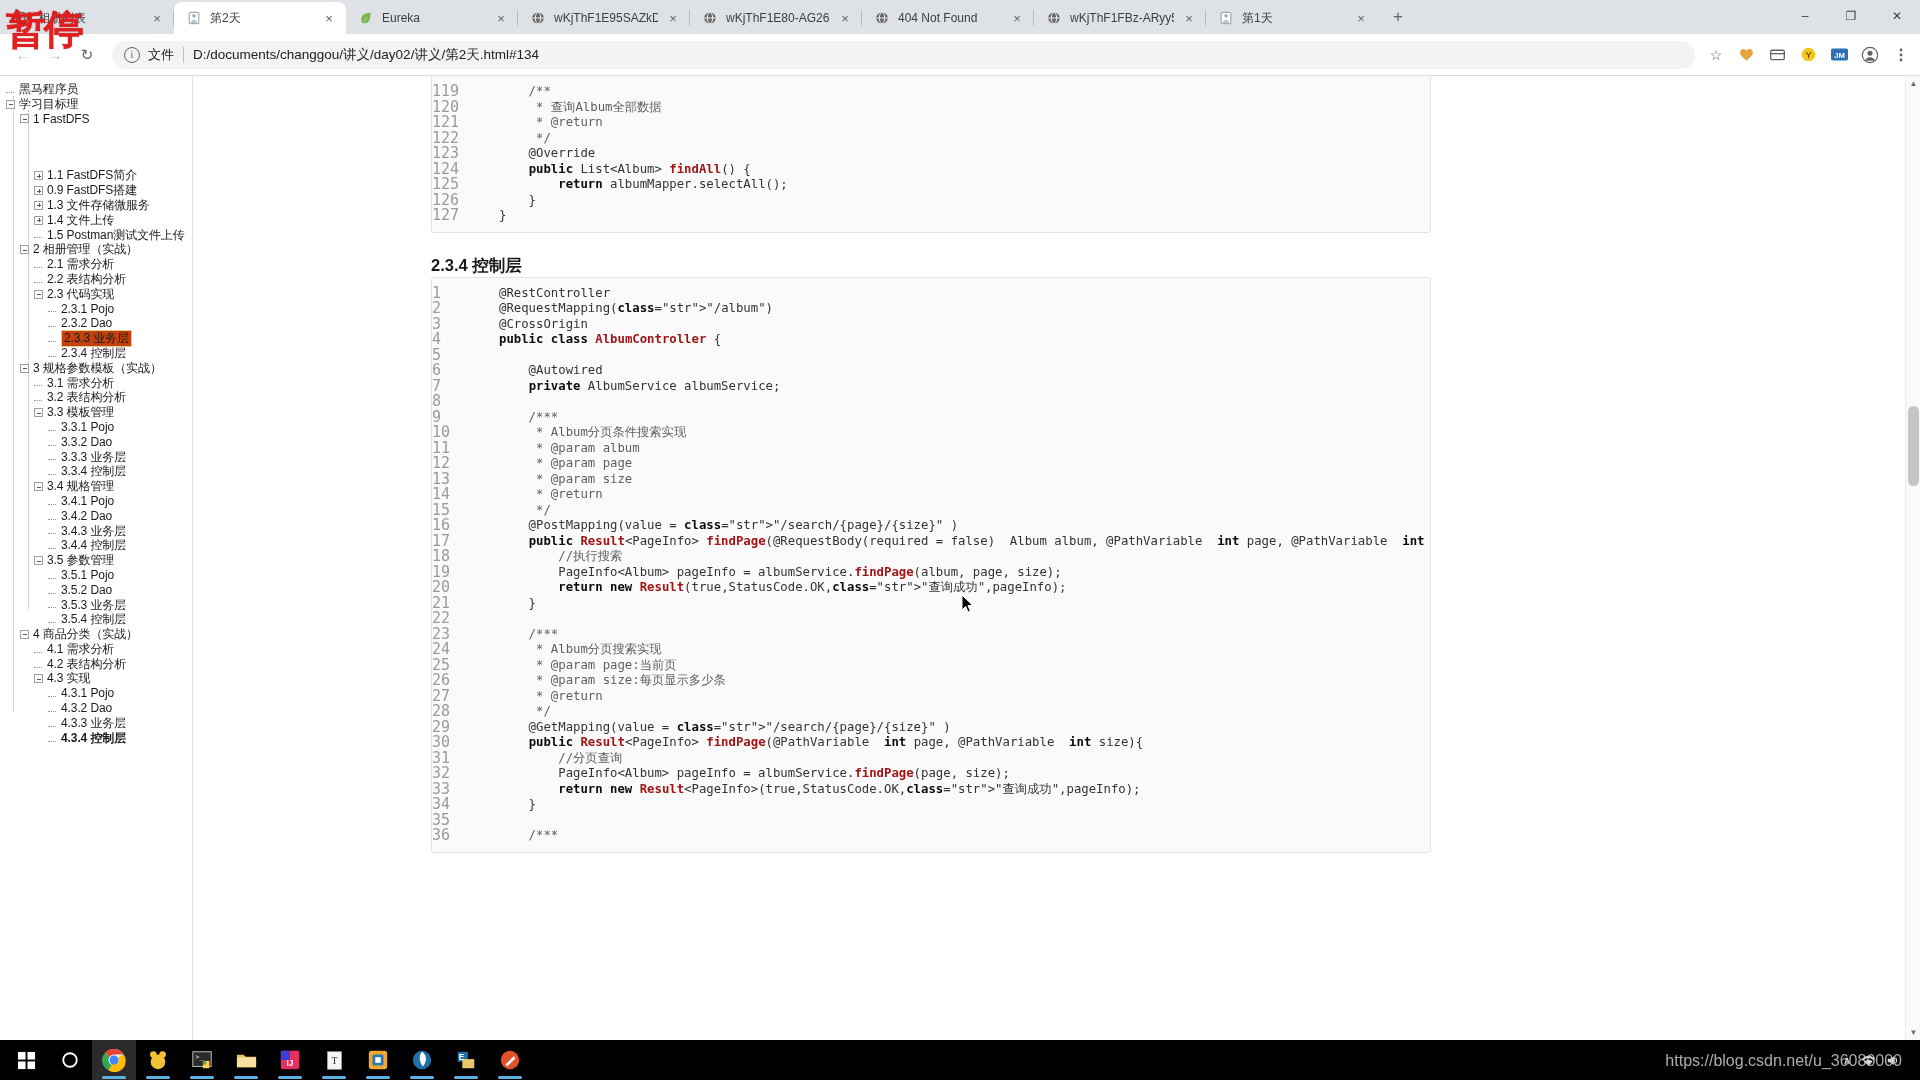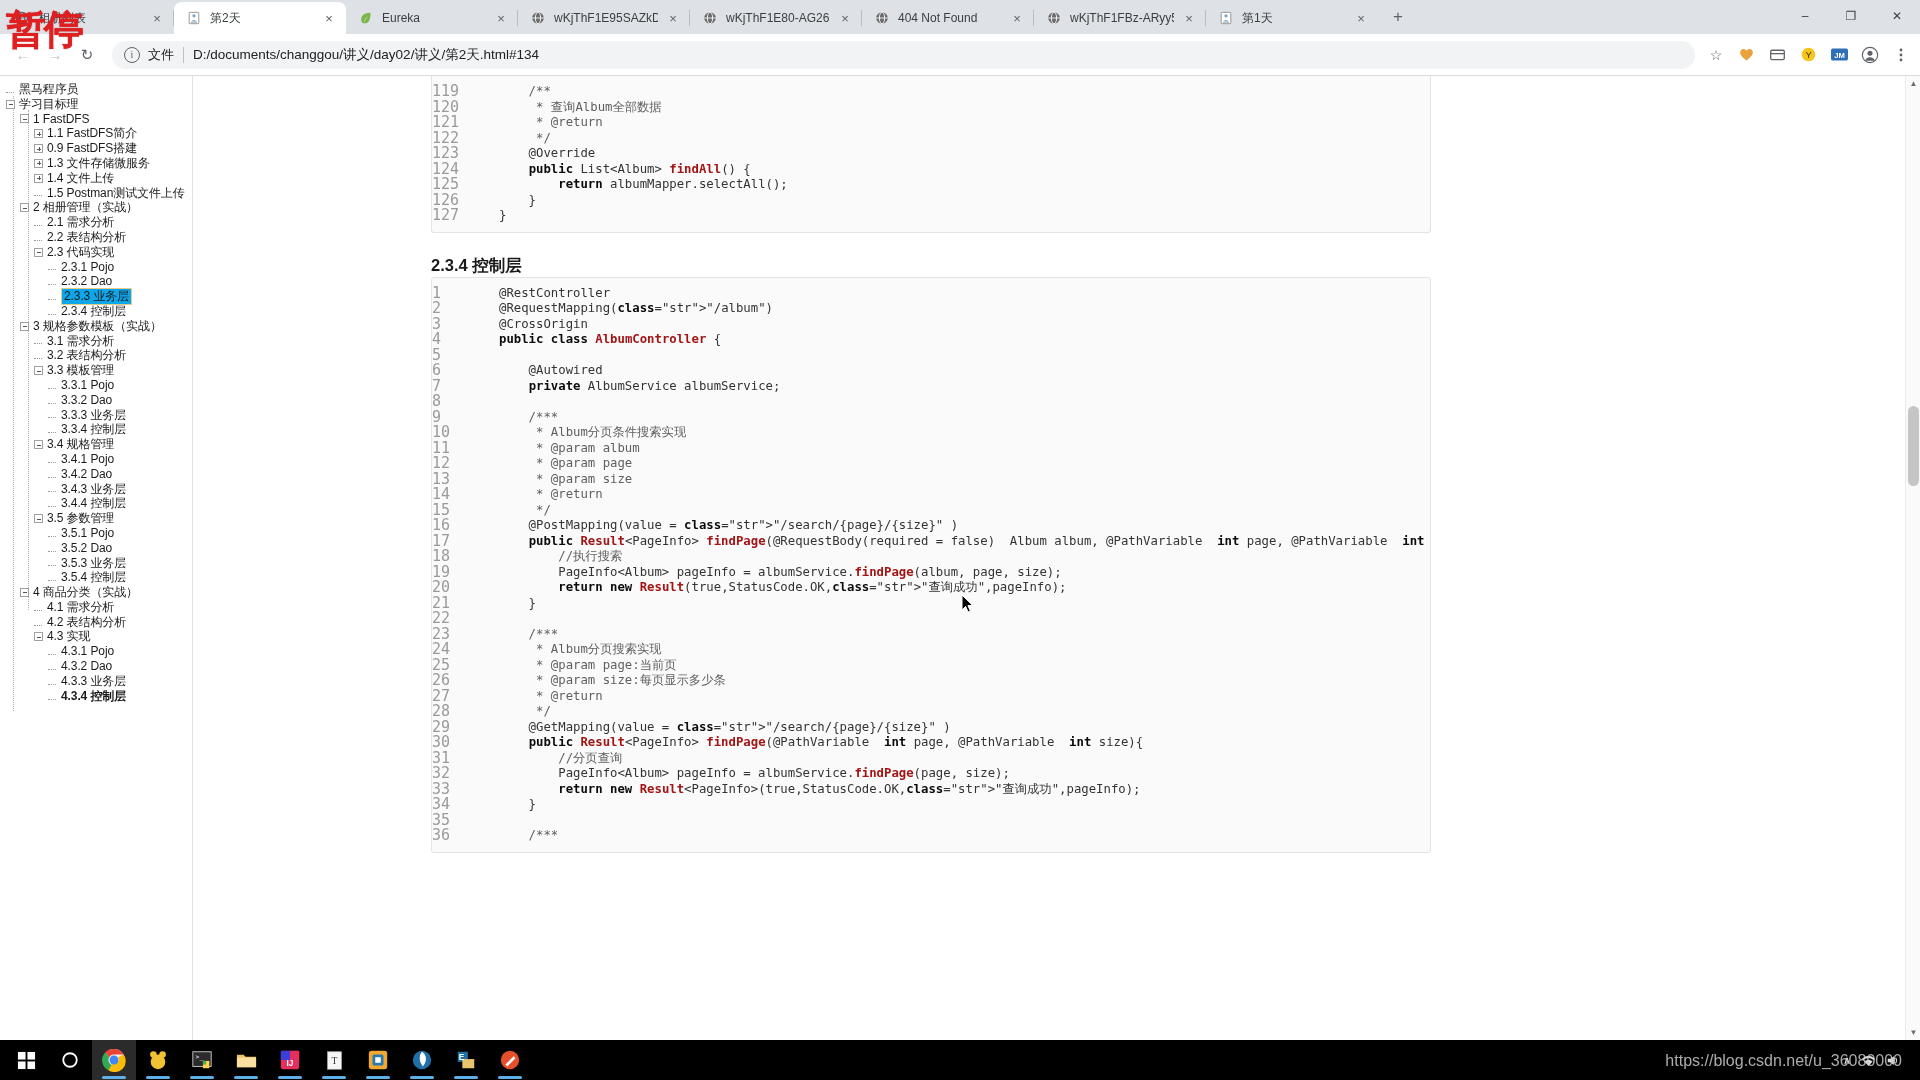--- a/index.html
+++ b/index.html
@@ -171,21 +171,21 @@
     width: 9px; height: 9px; flex: 0 0 9px; margin-right: 4px;
     position: relative;
   }
   .dots::before {
     content: "";
     position: absolute; left: 0; top: 7px; width: 8px; height: 1px;
     border-top: 1px dotted #999;
   }
   .tree-label { font-size: 12px; color: #1b1b1b; letter-spacing: -0.1px; }
   .tree-label.hl {
-    background: #0ea5e9;
+    background: #c2410c;
     border: 1px solid #e8c986;
     padding: 0 2px;
     margin: -1px 0;
     border-radius: 1px;
   }
   .vline { position: absolute; width: 0; border-left: 1px dotted #b5b5b5; }
 
   .content {
     flex: 1 1 auto;
     padding: 0;
@@ -495,21 +495,21 @@
             <span class="tree-label">黑马程序员</span>
           </div>
           <div class="tree-node" style="padding-left: 0px;">
             <span class="tog"></span>
             <span class="tree-label">学习目标理</span>
           </div>
           <div class="tree-node" style="padding-left: 14px;">
             <span class="tog"></span>
             <span class="tree-label">1 FastDFS</span>
           </div>
-          <div class="tree-node" style="padding-left: 28px;">
+          <div class="tree-node" style="padding-left: 28px; margin-top: 42px;">
             <span class="tog plus"></span>
             <span class="tree-label">1.1 FastDFS简介</span>
           </div>
           <div class="tree-node" style="padding-left: 28px;">
             <span class="tog plus"></span>
             <span class="tree-label">0.9 FastDFS搭建</span>
           </div>
           <div class="tree-node" style="padding-left: 28px;">
             <span class="tog plus"></span>
             <span class="tree-label">1.3 文件存储微服务</span>

